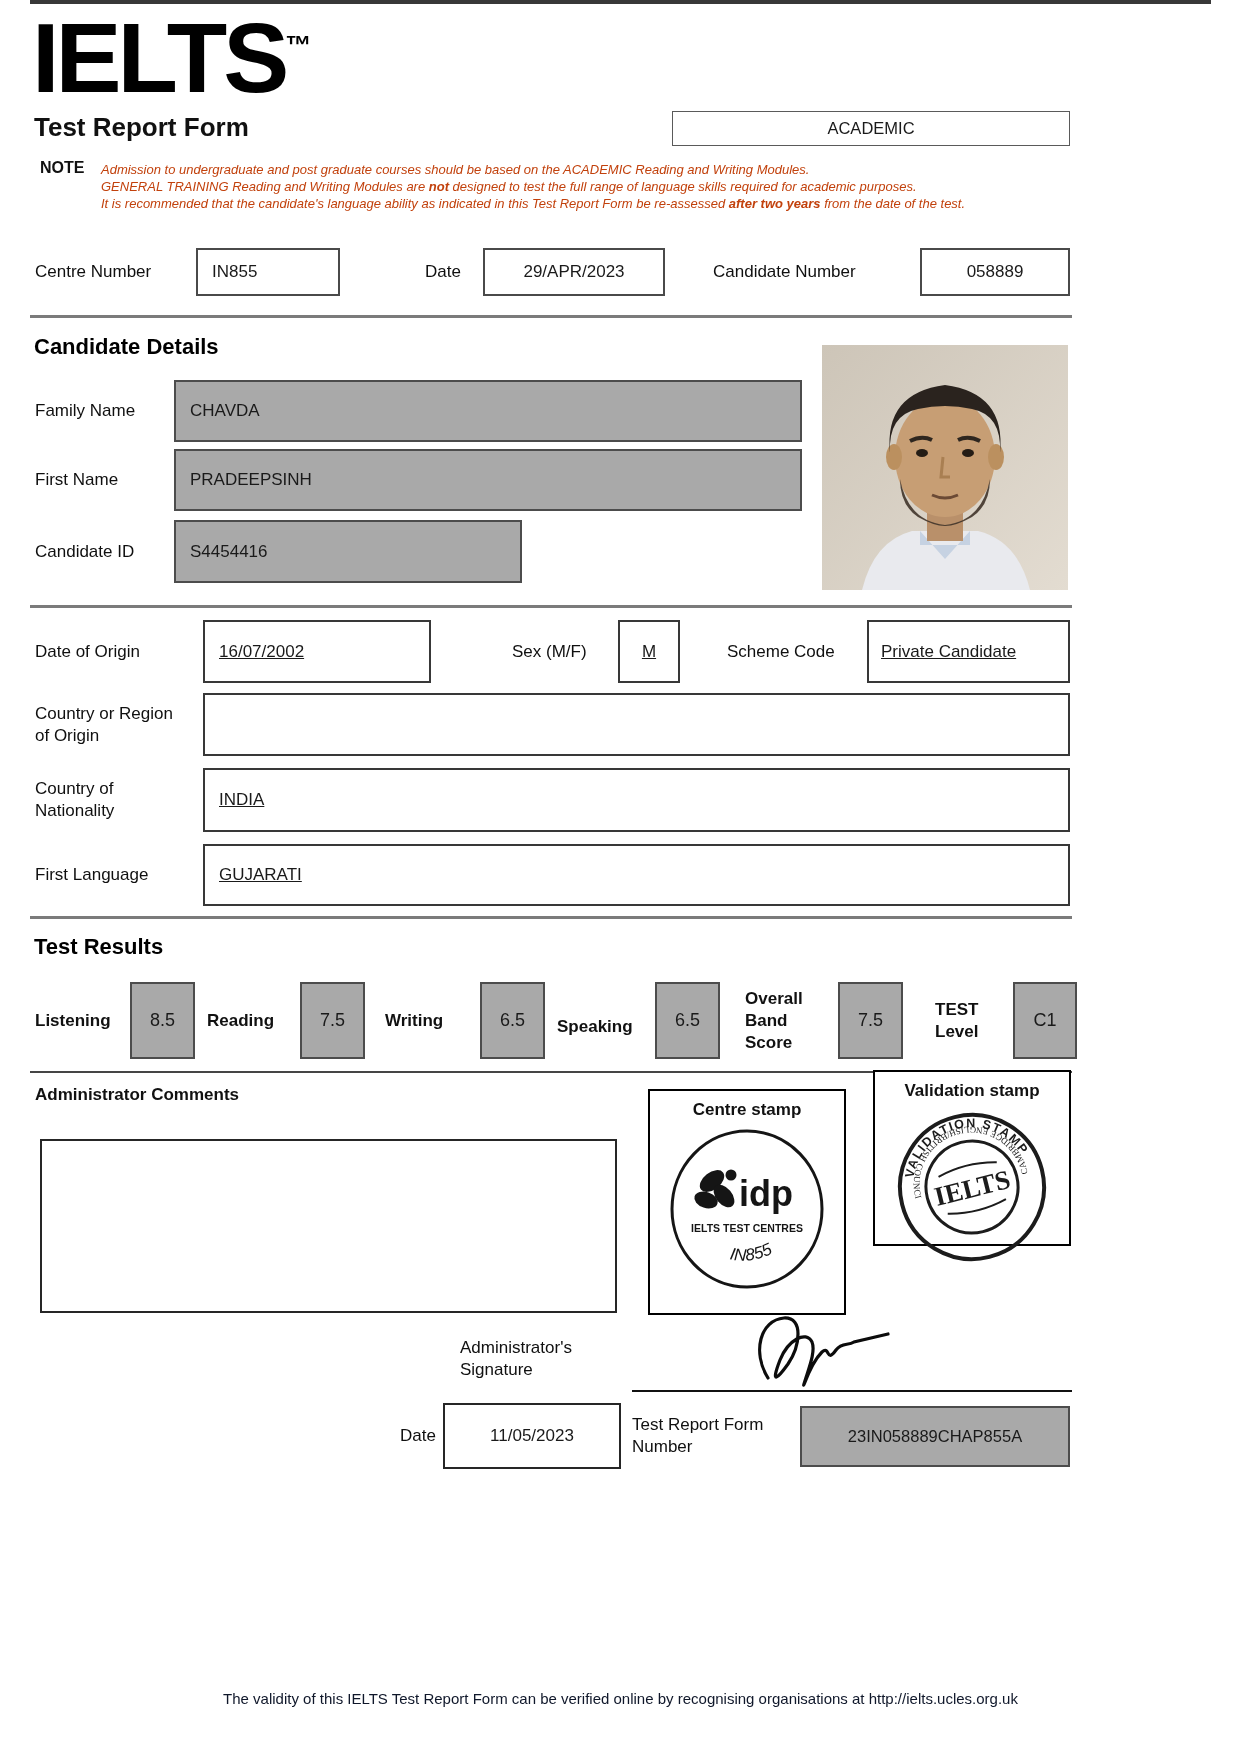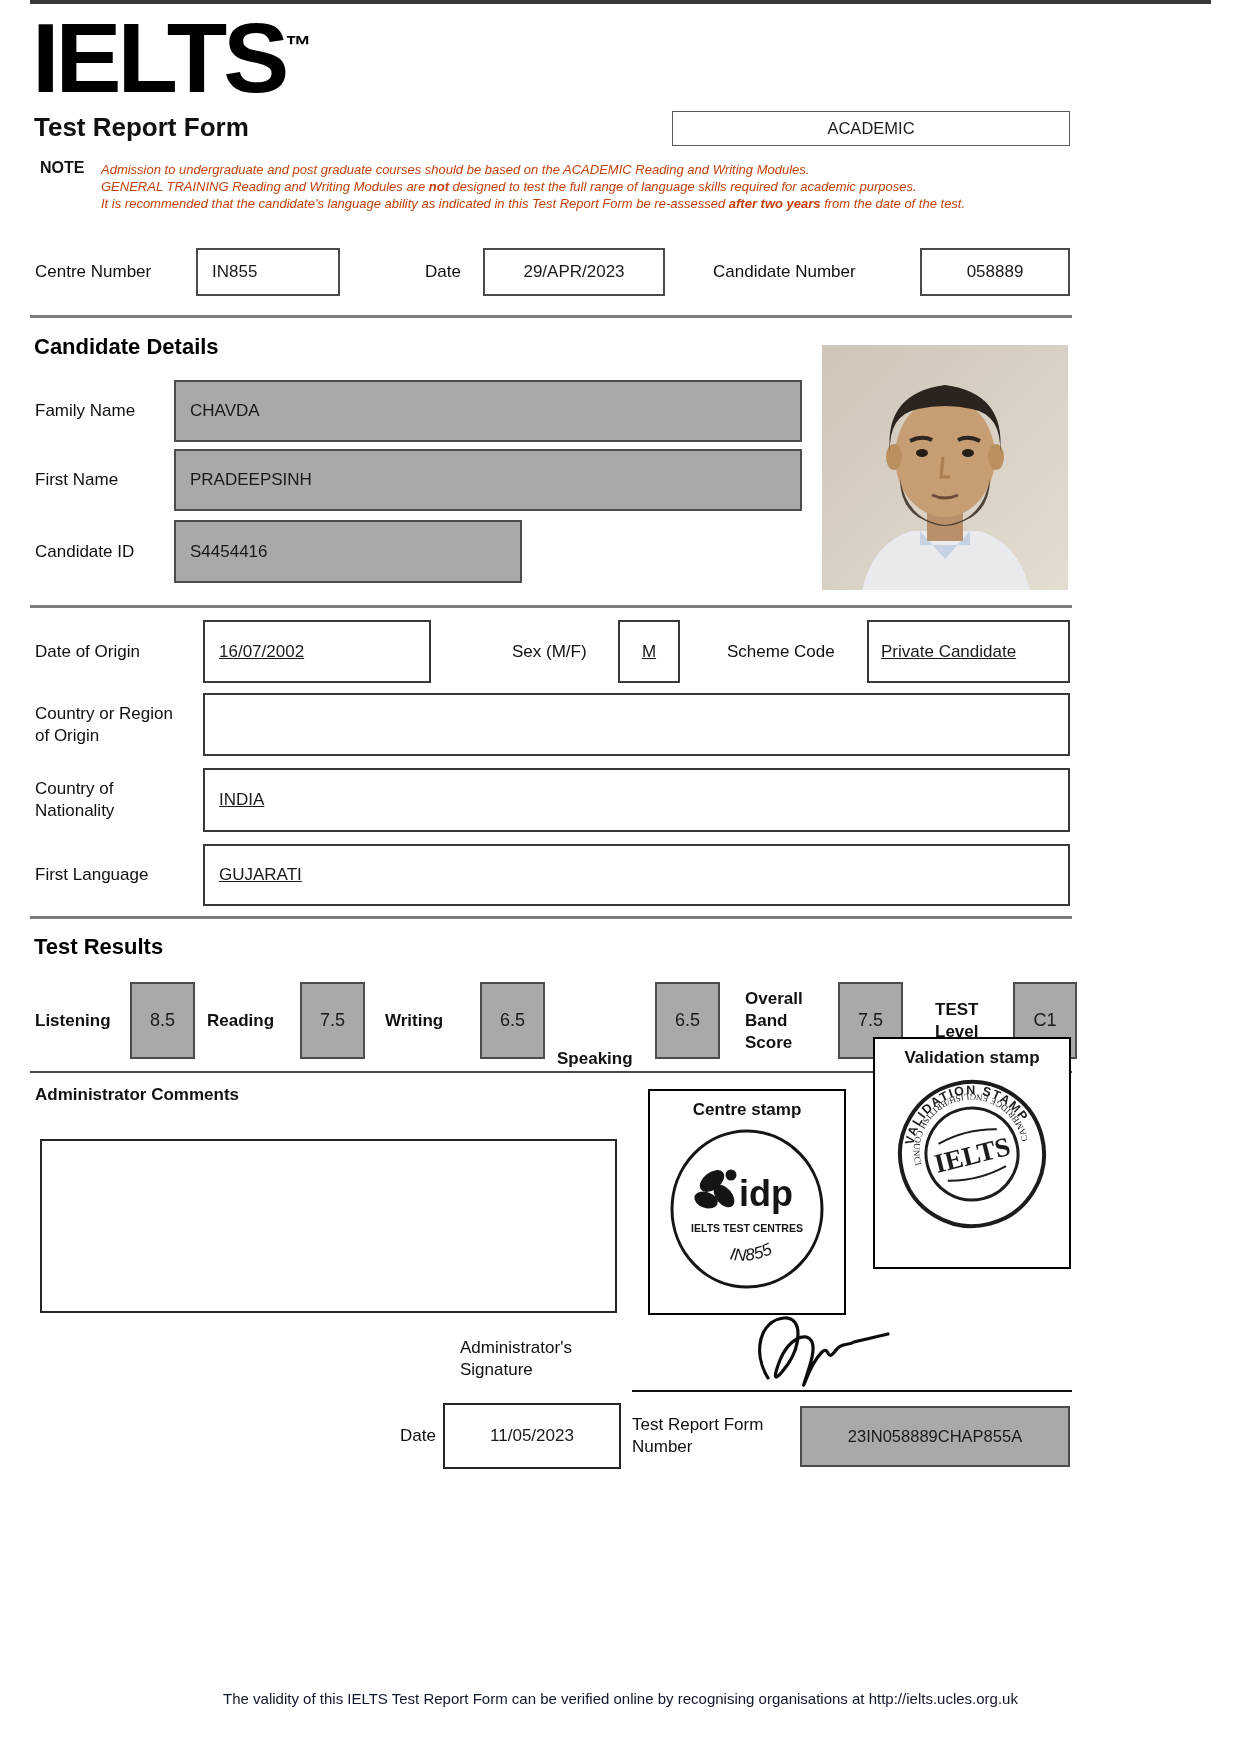--- a/index.html
+++ b/index.html
@@ -120,21 +120,21 @@
 
   <div class="abs score-lbl" style="left:35px;top:982px;height:77px;">Listening</div>
   <div class="abs box gbox center" style="left:130px;top:982px;width:65px;height:77px;font-size:18px;">8.5</div>
 
   <div class="abs score-lbl" style="left:207px;top:982px;height:77px;">Reading</div>
   <div class="abs box gbox center" style="left:300px;top:982px;width:65px;height:77px;font-size:18px;">7.5</div>
 
   <div class="abs score-lbl" style="left:385px;top:982px;height:77px;">Writing</div>
   <div class="abs box gbox center" style="left:480px;top:982px;width:65px;height:77px;font-size:18px;">6.5</div>
 
-  <div class="abs score-lbl" style="left:557px;top:1020px;height:77px;text-align:center;">Speaking</div>
+  <div class="abs score-lbl" style="left:557px;top:988px;height:77px;text-align:center;">Speaking</div>
   <div class="abs box gbox center" style="left:655px;top:982px;width:65px;height:77px;font-size:18px;">6.5</div>
 
   <div class="abs score-lbl" style="left:745px;top:982px;width:88px;height:77px;line-height:22px;">Overall Band Score</div>
   <div class="abs box gbox center" style="left:838px;top:982px;width:65px;height:77px;font-size:18px;">7.5</div>
 
   <div class="abs score-lbl" style="left:935px;top:982px;width:72px;height:77px;line-height:22px;">TEST Level</div>
   <div class="abs box gbox center" style="left:1013px;top:982px;width:64px;height:77px;font-size:18px;">C1</div>
 
   <div class="abs" style="left:30px;top:1071px;width:1042px;height:2px;background:#454545;"></div>
 
@@ -151,21 +151,21 @@
         <ellipse cx="39" cy="74" rx="12" ry="8" transform="rotate(18 39 74)"></ellipse>
         <circle cx="64" cy="49" r="5.5"></circle>
       </g>
       <text x="72" y="80" font-size="36" font-weight="bold" fill="#151515">idp</text>
       <text x="80" y="106" text-anchor="middle" font-size="10.5" font-weight="bold" fill="#151515">IELTS TEST CENTRES</text>
       <path id="arcIN855" d="M 32 118 Q 80 154 128 112" fill="none"></path>
       <text font-size="17" fill="#151515" font-style="italic"><textPath href="#arcIN855" startOffset="32%">IN855</textPath></text>
     </svg>
   </div>
 
-  <div class="abs stampbox" style="left:873px;top:1037px;width:198px;height:232px;">
+  <div class="abs stampbox" style="left:873px;top:1070px;width:198px;height:176px;">
     <div class="stamp-title">Validation stamp</div>
     <svg width="156" height="156" viewBox="0 0 156 156" style="display:block;margin:8px auto 0;transform:rotate(-14deg);">
       <circle cx="78" cy="78" r="72" fill="none" stroke="#1c1c1c" stroke-width="4"></circle>
       <circle cx="78" cy="78" r="46" fill="none" stroke="#1c1c1c" stroke-width="3"></circle>
       <path id="vtoparc" d="M 20 88 A 59 59 0 1 1 136 88" fill="none"></path>
       <text font-size="12.5" font-weight="bold" letter-spacing="1.5" fill="#1c1c1c"><textPath href="#vtoparc" startOffset="16%">VALIDATION STAMP</textPath></text>
       <path id="vringarc" d="M 135 82 A 57.5 57.5 0 1 0 20.5 78" fill="none"></path>
       <text class="serif" font-size="9" letter-spacing="0.5" fill="#1c1c1c"><textPath href="#vringarc" startOffset="2%">CAMBRIDGE ENGLISH/BRITISH COUNCIL/IDP:IELTS AUSTRALIA</textPath></text>
       <text class="serif" x="78" y="88" text-anchor="middle" font-size="27" font-weight="bold" fill="#1c1c1c">IELTS</text>
       <path d="M 48 60 Q 78 52 108 60" stroke="#1c1c1c" stroke-width="2" fill="none"></path>

